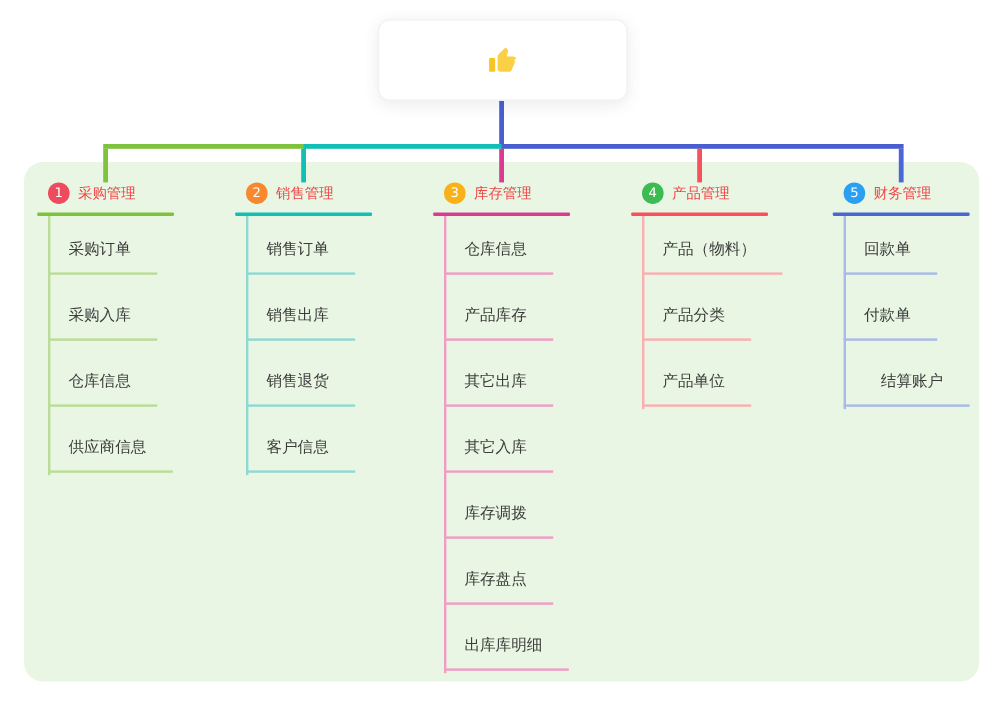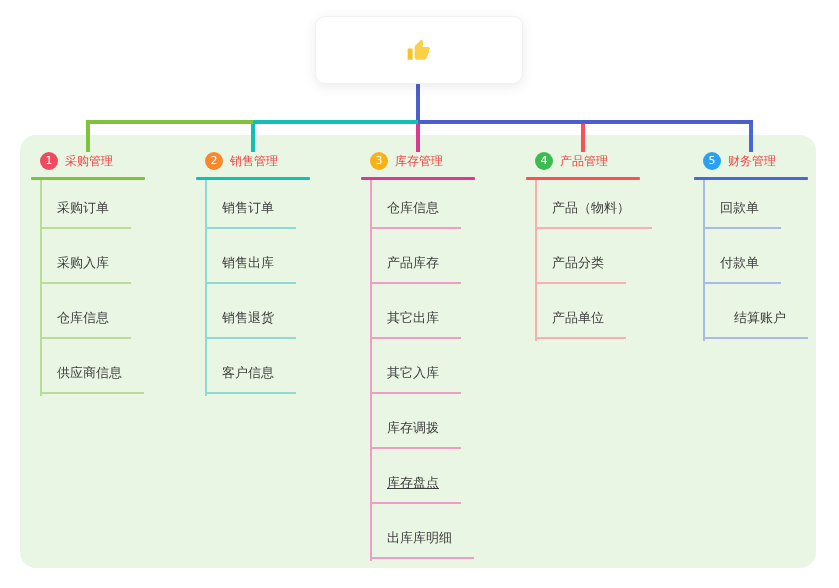--- a/index.html
+++ b/index.html
@@ -162,21 +162,21 @@
         <div class="sub">
           <span style="border-bottom-color: rgb(240, 156, 198);">其它出库</span>
         </div>
         <div class="sub">
           <span style="border-bottom-color: rgb(240, 156, 198);">其它入库</span>
         </div>
         <div class="sub">
           <span style="border-bottom-color: rgb(240, 156, 198);">库存调拨</span>
         </div>
         <div class="sub">
-          <span style="border-bottom-color: rgb(240, 156, 198); text-decoration: underline;">库存盘点</span>
+          <span style="border-bottom-color: rgb(240, 156, 198);">库存盘点</span>
         </div>
         <div class="sub">
           <span style="border-bottom-color: rgb(240, 156, 198);">出库库明细</span>
         </div>
       </div>
   </div>
 
   <div class="branch b4">
     <div class="title-row">
       <span class="badge" style="background: rgb(61, 187, 83);">4</span>

